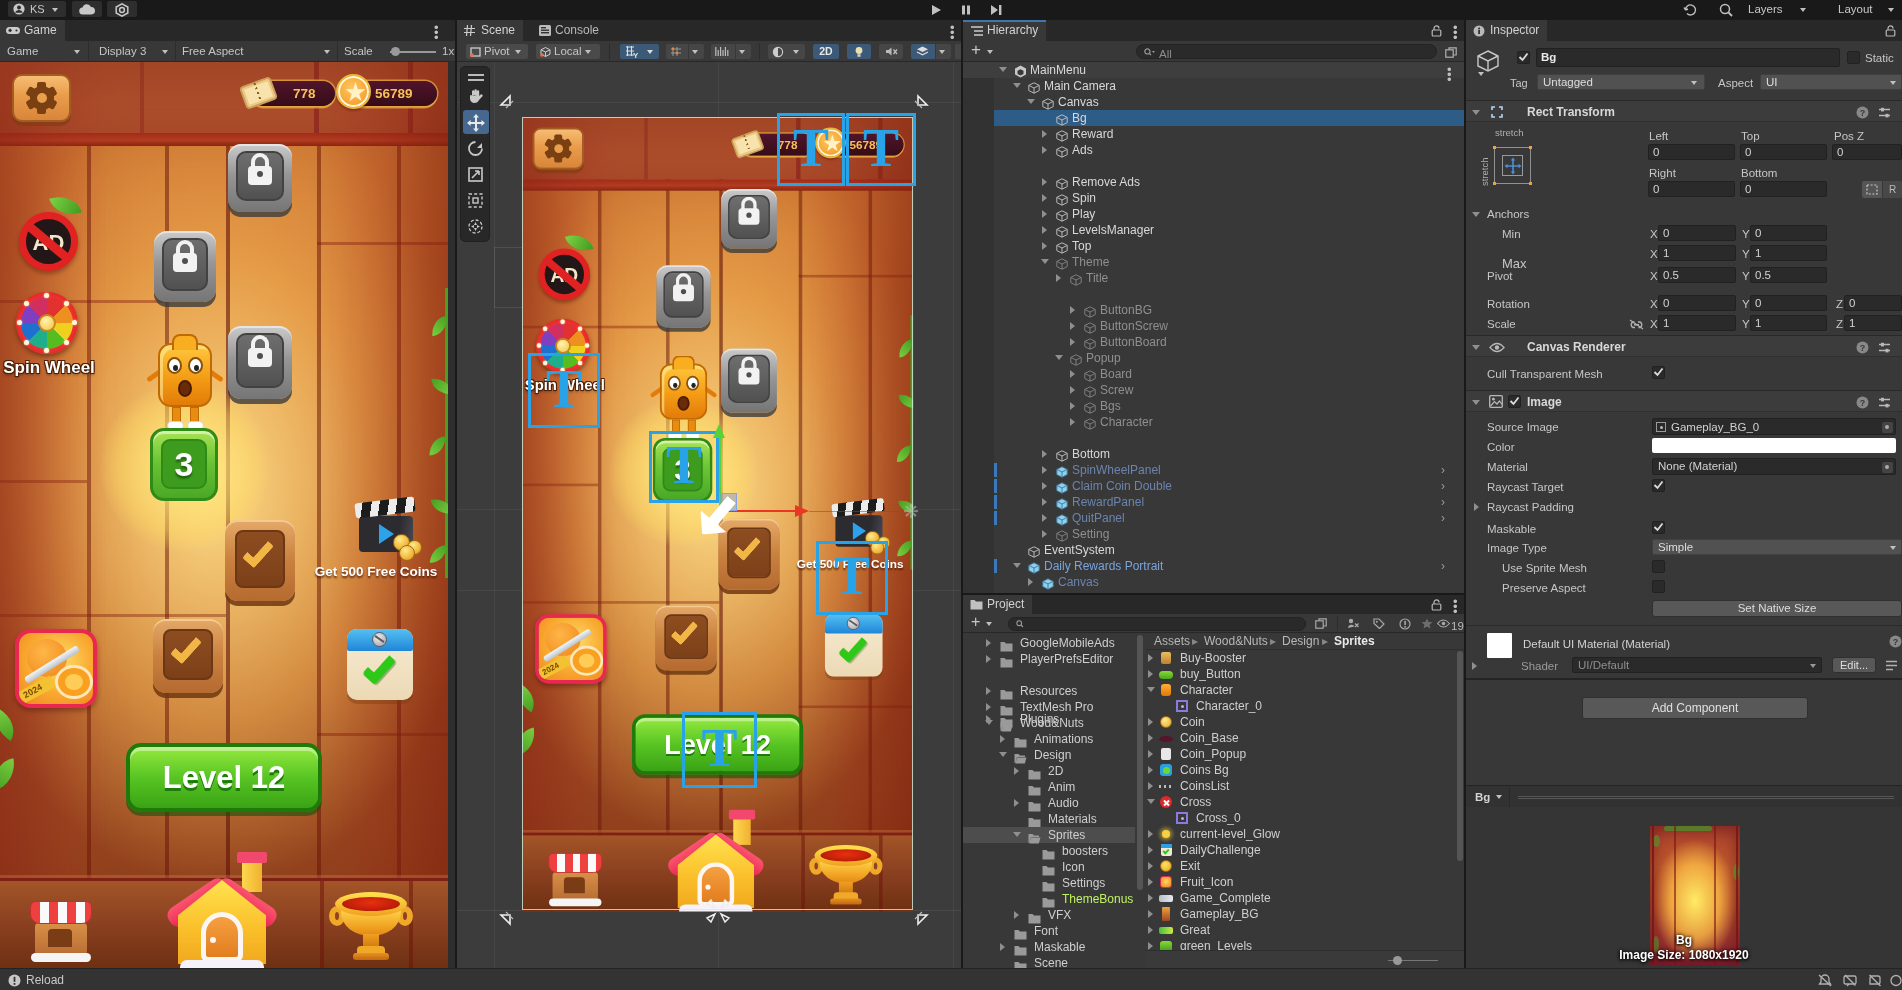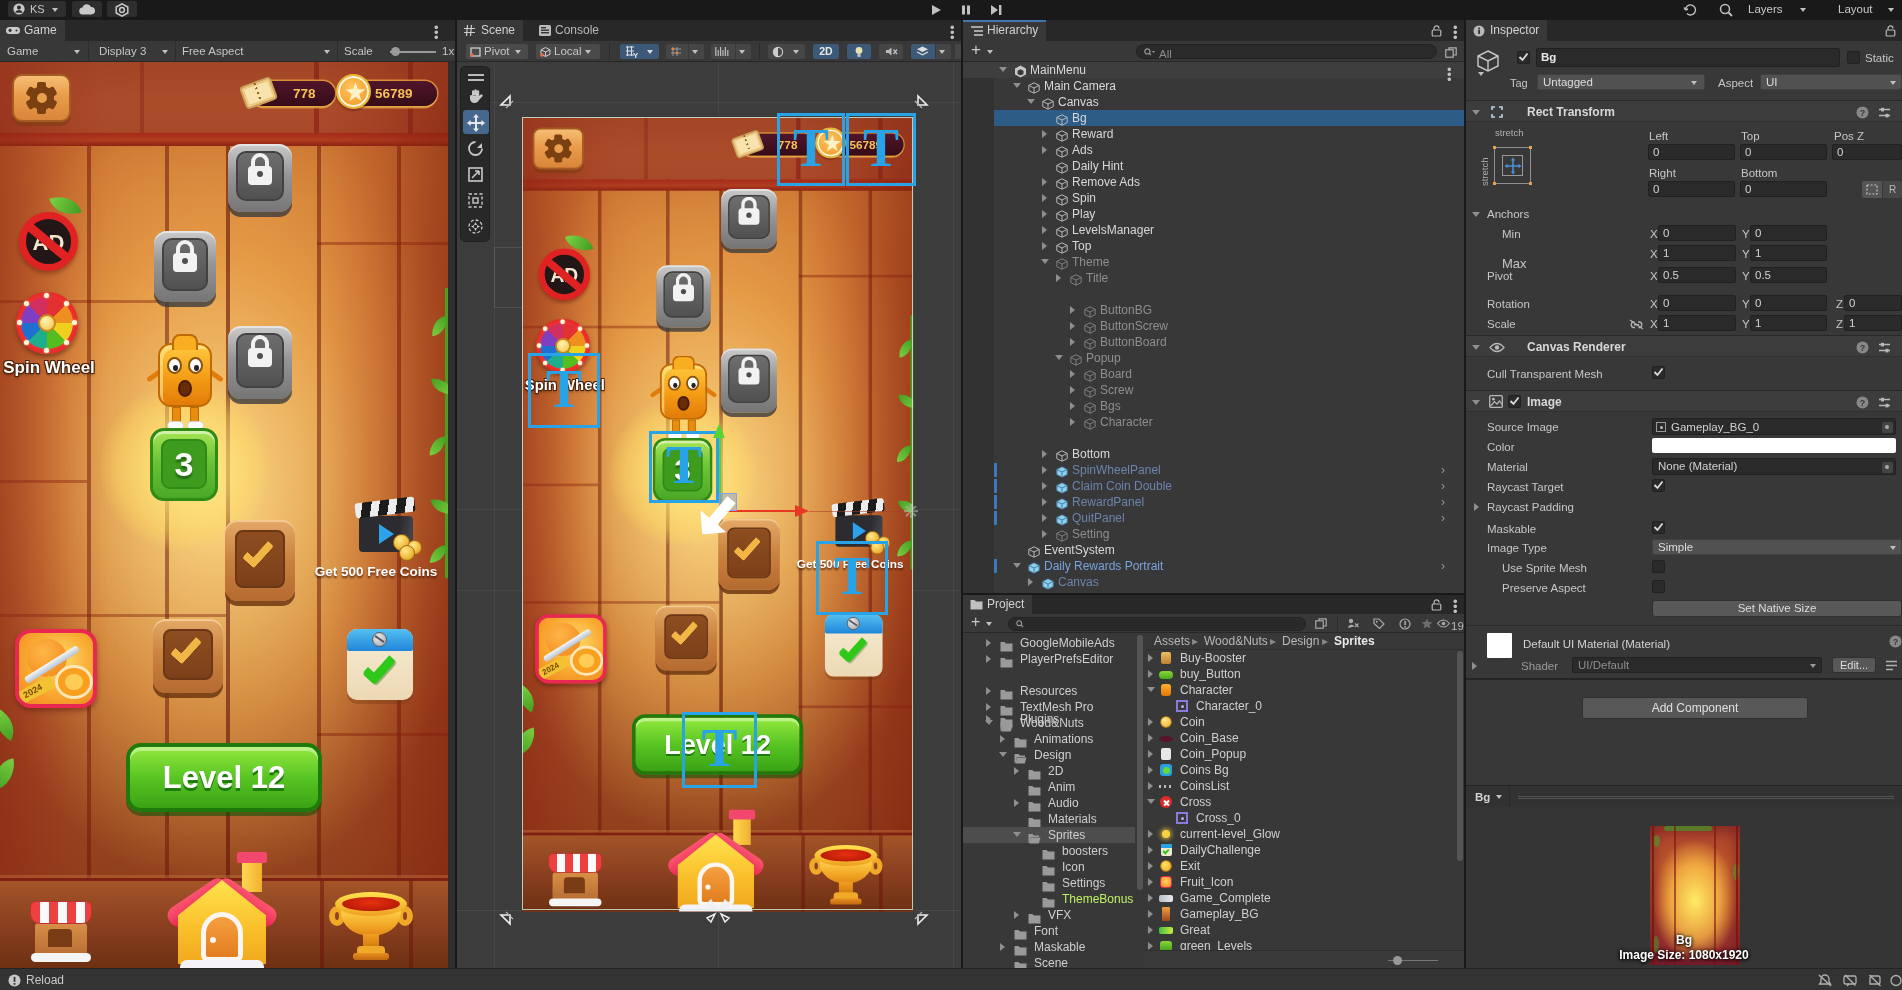--- a/index.html
+++ b/index.html
@@ -737,26 +737,20 @@
             <path d="M6 0.8 L11.2 3.4 V8.6 L6 11.2 L0.8 8.6 V3.4 Z M0.8 3.4 L6 6 L11.2 3.4 M6 6 V11.2" fill="none" stroke="#b8b8b8" stroke-width="1"></path>
           </svg></span>
         <span class="abs" style="left:109px;color:#d8d8d8;">Reward</span>
       </div>
 <div class="row" style="top:122px;">
         <span class="ar" style="left:79px;top:4px;"></span>
         <span class="abs" style="left:93px;top:2px;"><svg class="cube" width="12" height="12" viewBox="0 0 12 12">
             <path d="M6 0.8 L11.2 3.4 V8.6 L6 11.2 L0.8 8.6 V3.4 Z M0.8 3.4 L6 6 L11.2 3.4 M6 6 V11.2" fill="none" stroke="#b8b8b8" stroke-width="1"></path>
           </svg></span>
         <span class="abs" style="left:109px;color:#d8d8d8;">Ads</span>
-      </div>
-<div class="row" style="top:138px;">
-        <span class="abs" style="left:93px;top:2px;"><svg class="cube" width="12" height="12" viewBox="0 0 12 12">
-            <path d="M6 0.8 L11.2 3.4 V8.6 L6 11.2 L0.8 8.6 V3.4 Z M0.8 3.4 L6 6 L11.2 3.4 M6 6 V11.2" fill="none" stroke="#b8b8b8" stroke-width="1"></path>
-          </svg></span>
-        <span class="abs" style="left:109px;color:#d8d8d8;">Daily Hint</span>
       </div>
 <div class="row" style="top:154px;">
         <span class="ar" style="left:79px;top:4px;"></span>
         <span class="abs" style="left:93px;top:2px;"><svg class="cube" width="12" height="12" viewBox="0 0 12 12">
             <path d="M6 0.8 L11.2 3.4 V8.6 L6 11.2 L0.8 8.6 V3.4 Z M0.8 3.4 L6 6 L11.2 3.4 M6 6 V11.2" fill="none" stroke="#b8b8b8" stroke-width="1"></path>
           </svg></span>
         <span class="abs" style="left:109px;color:#d8d8d8;">Remove Ads</span>
       </div>
 <div class="row" style="top:170px;">
         <span class="ar" style="left:79px;top:4px;"></span>

